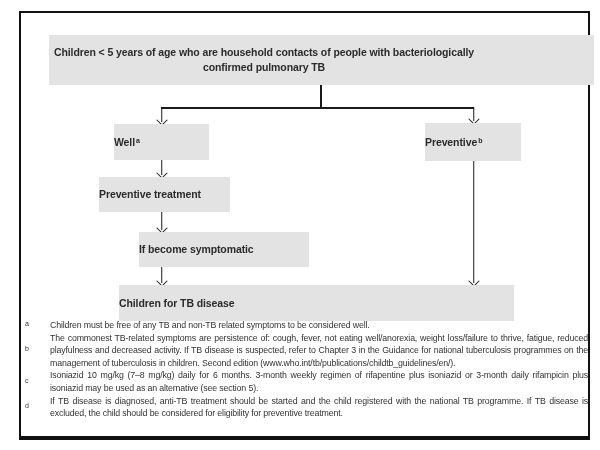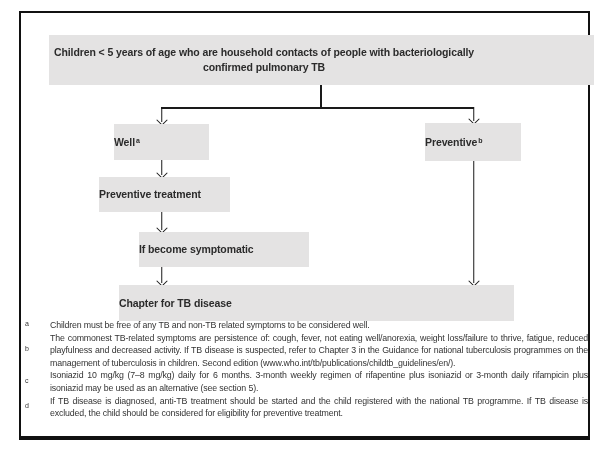--- a/index.html
+++ b/index.html
@@ -110,21 +110,21 @@
     <div class="node sympt-box">
       <span><span>Preventive</span><span class="sup">b</span></span>
     </div>
 
     <div class="varrow" style="left:447px; top:148px; height:124px;">
       <div class="shaft"></div>
       <div class="head"></div>
     </div>
 
     <div class="node eval-box">
-      <span>Chapter for TB disease</span>
+      <span>Children for TB disease</span>
     </div>
 
   </div>
 
   <div class="footnotes">
     <div class="fn-row">
       <span class="fn-marker">a</span>
       <span class="fn-text">Children must be free of any TB and non-TB related symptoms to be considered well.</span>
     </div>
     <div class="fn-row">

